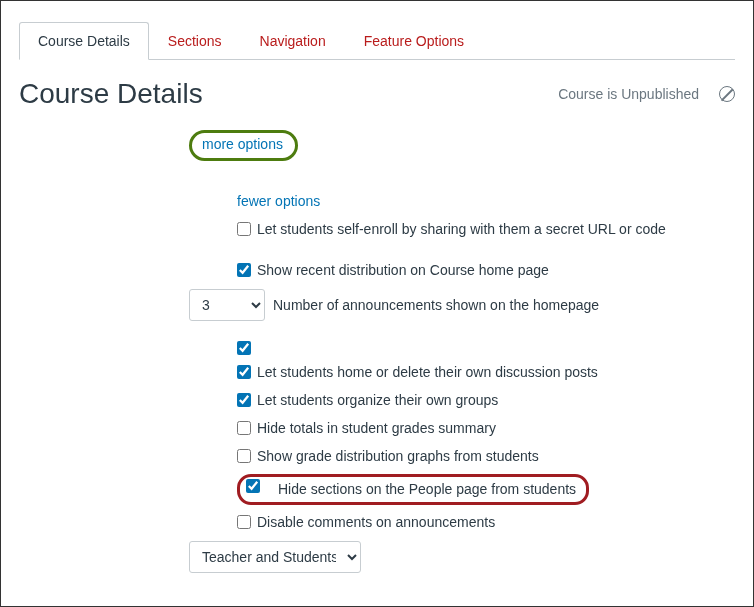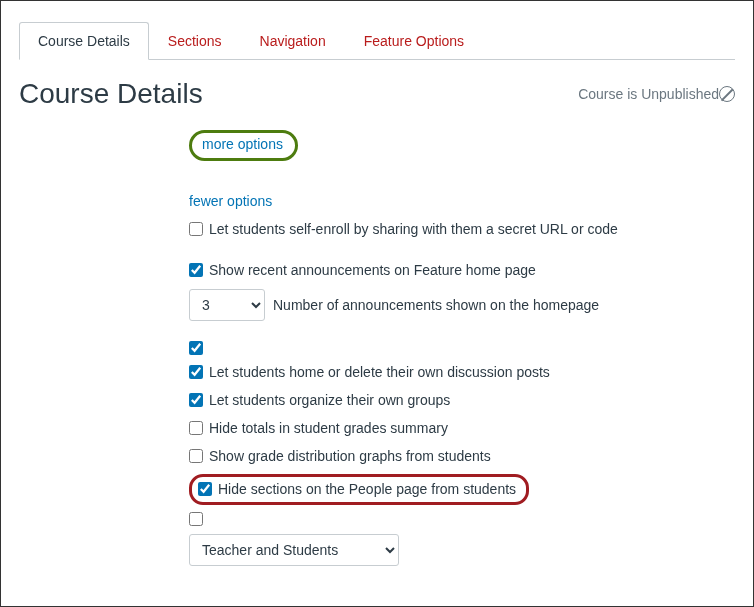--- a/index.html
+++ b/index.html
@@ -52,21 +52,21 @@
     .page-title {
       font-size: 28px;
       font-weight: 400;
       color: #2d3b45;
     }
     .unpublished {
       color: #6b7780;
       font-size: 14px;
       display: flex;
       align-items: center;
-      gap: 0;
+      gap: 20px;
     }
     .unpublished-icon {
       display: inline-block;
       width: 16px;
       height: 16px;
       border: 1.5px solid #6b7780;
       border-radius: 50%;
       position: relative;
     }
     .unpublished-icon::after {
@@ -97,20 +97,21 @@
     }
     .options-block {
       margin-top: 30px;
     }
     .row {
       margin-bottom: 7px;
       line-height: 1.5;
       display: flex;
       align-items: center;
       gap: 6px;
+      margin-left: 48px;
     }
     .row input[type="checkbox"] {
       width: 14px;
       height: 14px;
       accent-color: #0374b5;
       flex-shrink: 0;
     }
     .spacer-top {
       margin-top: 20px;
     }
@@ -125,26 +126,26 @@
       font-size: 14px;
       color: #2d3b45;
       border: 1px solid #c7cdd1;
       border-radius: 3px;
       background: #fff;
     }
     .select-num {
       width: 76px;
     }
     .select-wide {
-      width: 210px;
+      width: 172px;
     }
     .highlight-row-wrap {
       display: inline-flex;
-      align-items: center;
-      gap: 6px;
+      align-items: flex-start;
+      gap: 18px;
       border: 3px solid #a01c21;
       border-radius: 14px;
       padding: 2px 10px 2px 6px;
     }
   </style>
 </head>
 <body>
 
 <div class="content-wrapper">
   <div class="tabs">
@@ -171,21 +172,21 @@
       <div class="row">
         <a class="link">fewer options</a>
       </div>
       <div class="row">
         <input type="checkbox" style="">
         <span>Let students self-enroll by sharing with them a secret URL or code</span>
       </div>
 
       <div class="row spacer-top">
         <input type="checkbox" checked="" style="">
-        <span>Show recent announcements on Feature home page</span>
+        <span>Show recent distribution on Course home page</span>
       </div>
       <div class="select-row">
         <select class="select-num">
           <option>3</option>
         </select>
         <span>Number of announcements shown on the homepage</span>
       </div>
 
       <div class="row spacer-top">
         <input type="checkbox" checked="" style="">
@@ -207,20 +208,21 @@
         <span>Show grade distribution graphs from students</span>
       </div>
       <div class="row">
         <span class="highlight-row-wrap">
           <input type="checkbox" checked="" style="">
           <span>Hide sections on the People page from students</span>
         </span>
       </div>
       <div class="row">
         <input type="checkbox" style="">
+        <span>Disable comments on announcements</span>
       </div>
 
       <div class="select-row">
         <select class="select-wide">
           <option>Teacher and Students</option>
         </select>
       </div>
 
     </div>
   </div>

